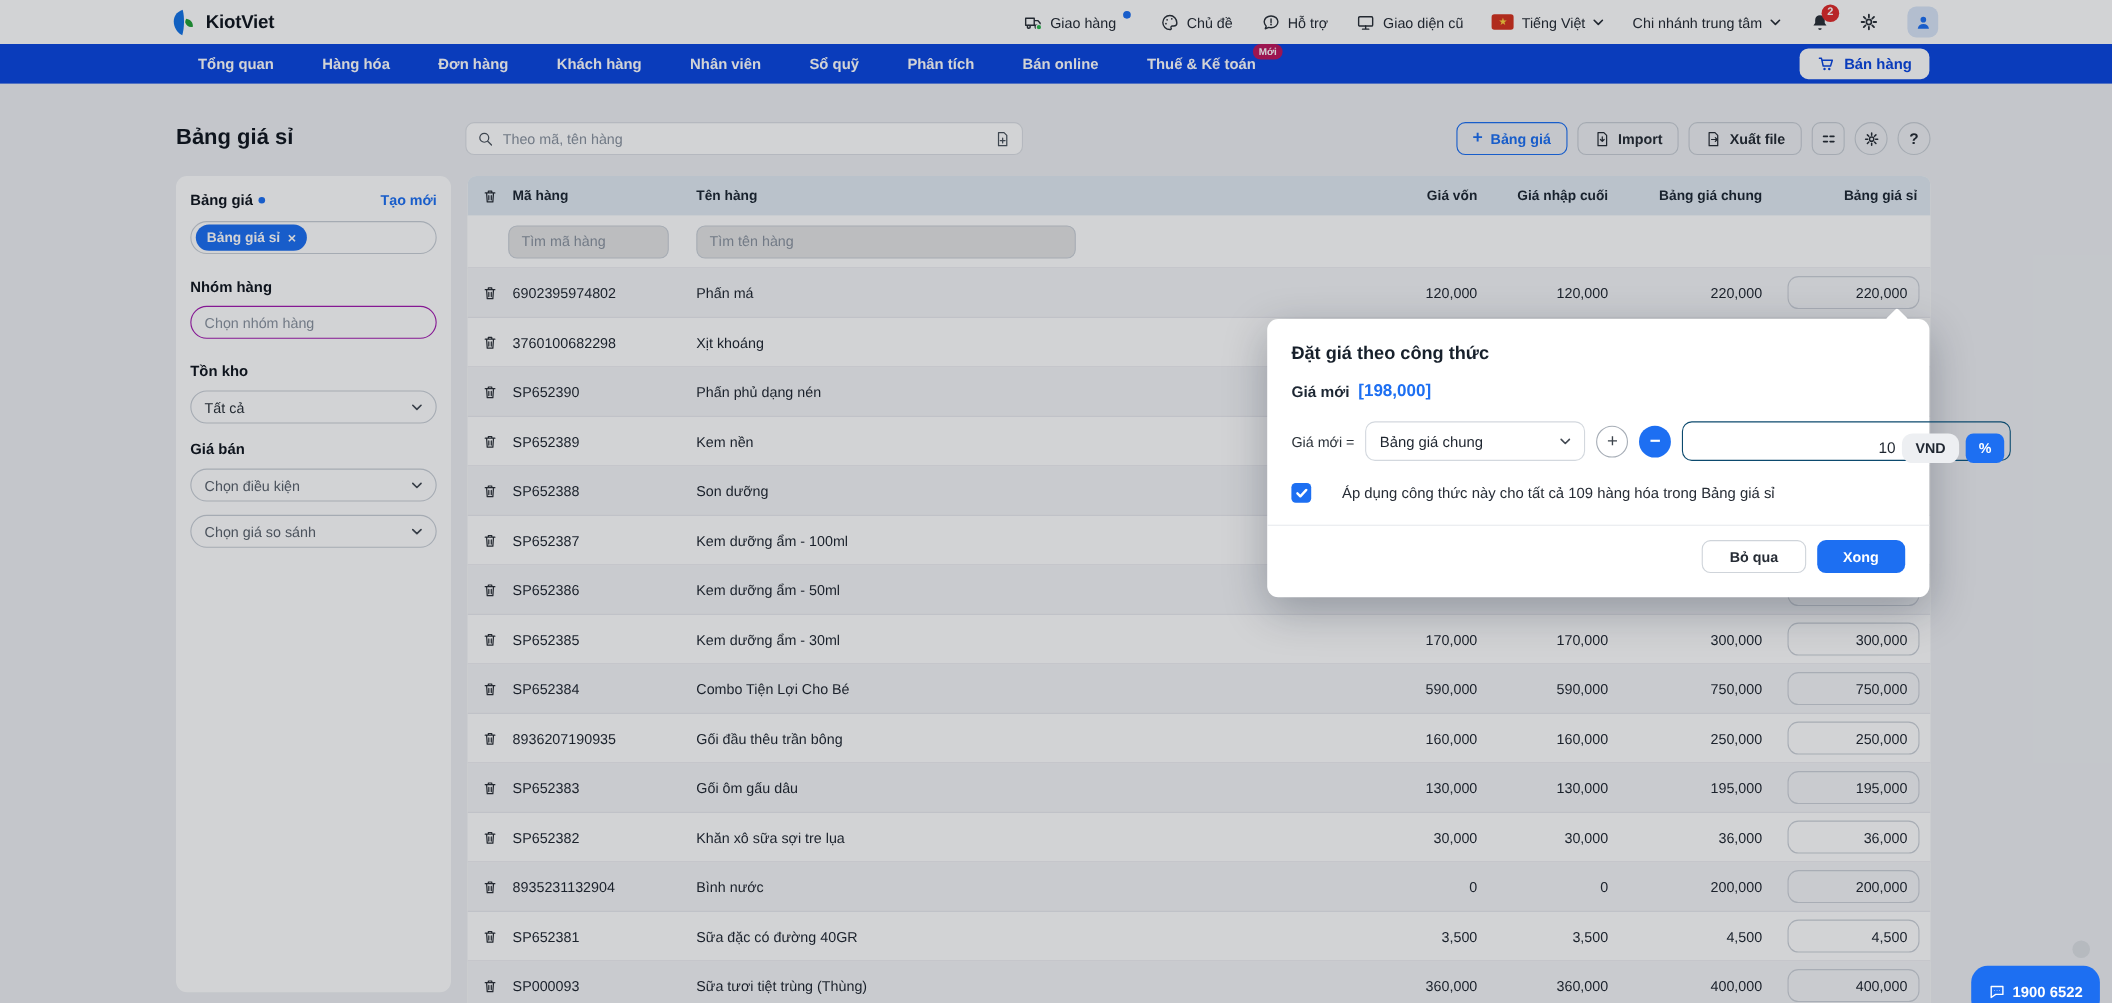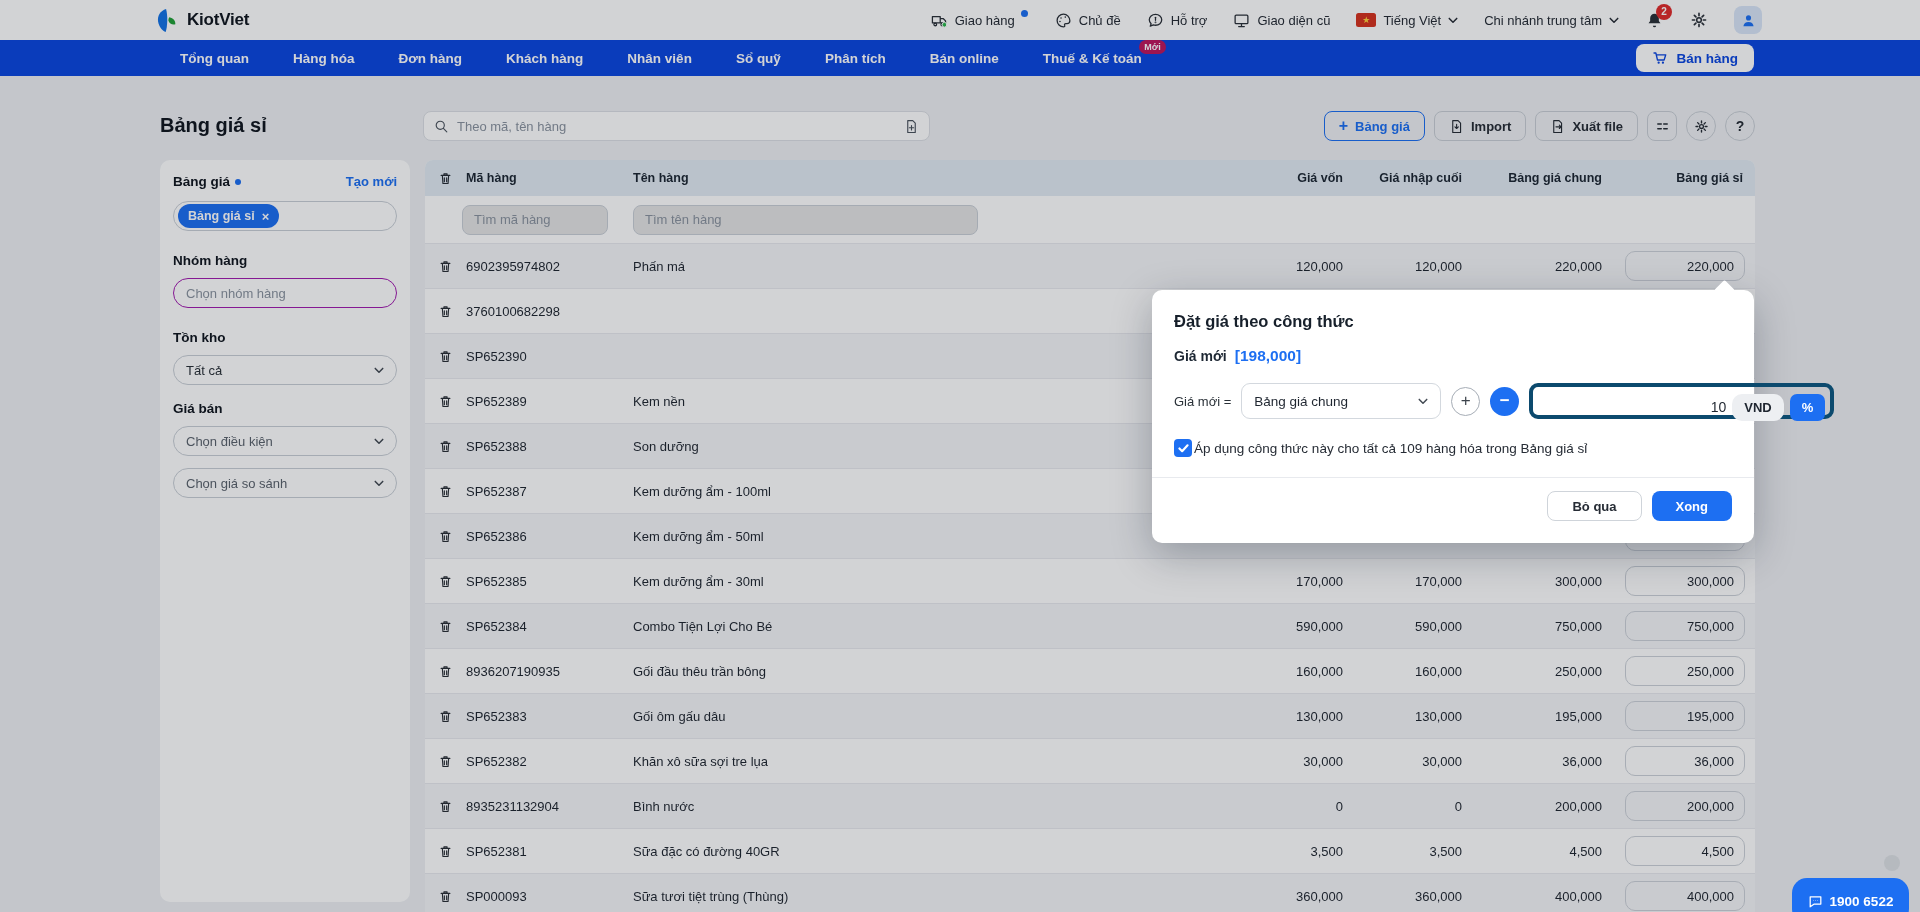--- a/index.html
+++ b/index.html
@@ -97,26 +97,26 @@
   .m-priceline{display:flex;align-items:center;gap:8px;margin-bottom:18px;}
   .m-pl-label{font-size:14px;font-weight:700;color:#1d2733;}
   .m-pl-value{font-size:15.5px;font-weight:600;color:var(--accent-blue);}
   .m-formula{display:flex;align-items:center;gap:10px;margin-bottom:20px;}
   .m-f-label{font-size:13px;color:#2a3138;white-space:nowrap;}
   .m-select{width:200px;height:36px;border:1px solid #d3d8de;border-radius:9px;padding:0 12px;font-size:13.5px;color:#1f2630;display:flex;align-items:center;justify-content:space-between;cursor:pointer;flex:none;}
   .m-select .chev{color:#434a53;}
   .circle-btn{width:29px;height:29px;border-radius:50%;flex:none;display:flex;align-items:center;justify-content:center;font-size:17px;cursor:pointer;font-family:inherit;}
   .circle-plus{background:#fff;border:1.4px solid #a6adb6;color:#3c434b;}
   .circle-minus{background:var(--accent-blue);border:none;color:#fff;font-weight:700;}
-  .amount-box{flex:1;height:36px;border:4px solid #0c4a6e;border-radius:9px;display:flex;align-items:center;padding:12px 5px 0 12px;gap:6px;}
+  .amount-box{flex:1;height:36px;border:1px solid #0c4a6e;border-radius:9px;display:flex;align-items:center;padding:12px 5px 0 12px;gap:6px;}
   .amount-box input{flex:1;border:none;outline:none;text-align:right;font-size:14px;color:#1f2630;font-family:inherit;min-width:20px;background:transparent;}
   .unit{height:27px;border-radius:7px;display:flex;align-items:center;justify-content:center;font-size:13px;font-weight:600;padding:0 12px;cursor:pointer;}
   .unit-vnd{background:#edeff2;color:#1f2630;border-radius:10px;}
   .unit-pct{background:var(--accent-blue);color:#fff;}
-  .m-check{display:flex;align-items:center;gap:2px;margin-bottom:20px;}
+  .m-check{display:flex;align-items:center;gap:28px;margin-bottom:20px;}
   .checkbox{width:18px;height:18px;border-radius:4px;background:var(--accent-blue);display:flex;align-items:center;justify-content:center;flex:none;cursor:pointer;}
   .checkbox svg{width:11px;height:9px;stroke:#fff;stroke-width:2.4;fill:none;stroke-linecap:round;stroke-linejoin:round;}
   .m-check-text{font-size:13.5px;color:#262c35;}
   .m-footer{border-top:1px solid #e8eaee;margin:0 -22px;padding:13px 22px 0 22px;display:flex;justify-content:flex-end;gap:10px;}
   .m-btn{height:30px;border-radius:8px;font-size:13px;font-weight:700;padding:0 24px;cursor:pointer;font-family:inherit;}
   .m-skip{background:#fff;border:1px solid #cfd4da;color:#262c35;}
   .m-done{background:var(--accent-blue);border:none;color:#fff;}
 
   
   .scroll-dot{position:absolute;left:1884px;top:855px;width:16px;height:16px;border-radius:50%;background:#b6babf;z-index:60;cursor:pointer;}
@@ -410,34 +410,36 @@
             <span class="wh-box">220,000</span>
           </span>
         </div>
         <div class="tgrid trow">
           <span class="row-trash">
             <svg class="ic">
               <use href="#i-trash"></use>
             </svg>
           </span>
           <span>3760100682298</span>
+          <span>Xịt khoáng</span>
           <span class="cell-num"></span>
           <span class="cell-num"></span>
           <span class="cell-num"></span>
           <span class="wh-cell">
             <span class="wh-box"></span>
           </span>
         </div>
         <div class="tgrid trow">
           <span class="row-trash">
             <svg class="ic">
               <use href="#i-trash"></use>
             </svg>
           </span>
           <span>SP652390</span>
+          <span>Phấn phủ dạng nén</span>
           <span class="cell-num"></span>
           <span class="cell-num"></span>
           <span class="cell-num"></span>
           <span class="wh-cell">
             <span class="wh-box"></span>
           </span>
         </div>
         <div class="tgrid trow">
           <span class="row-trash">
             <svg class="ic">

